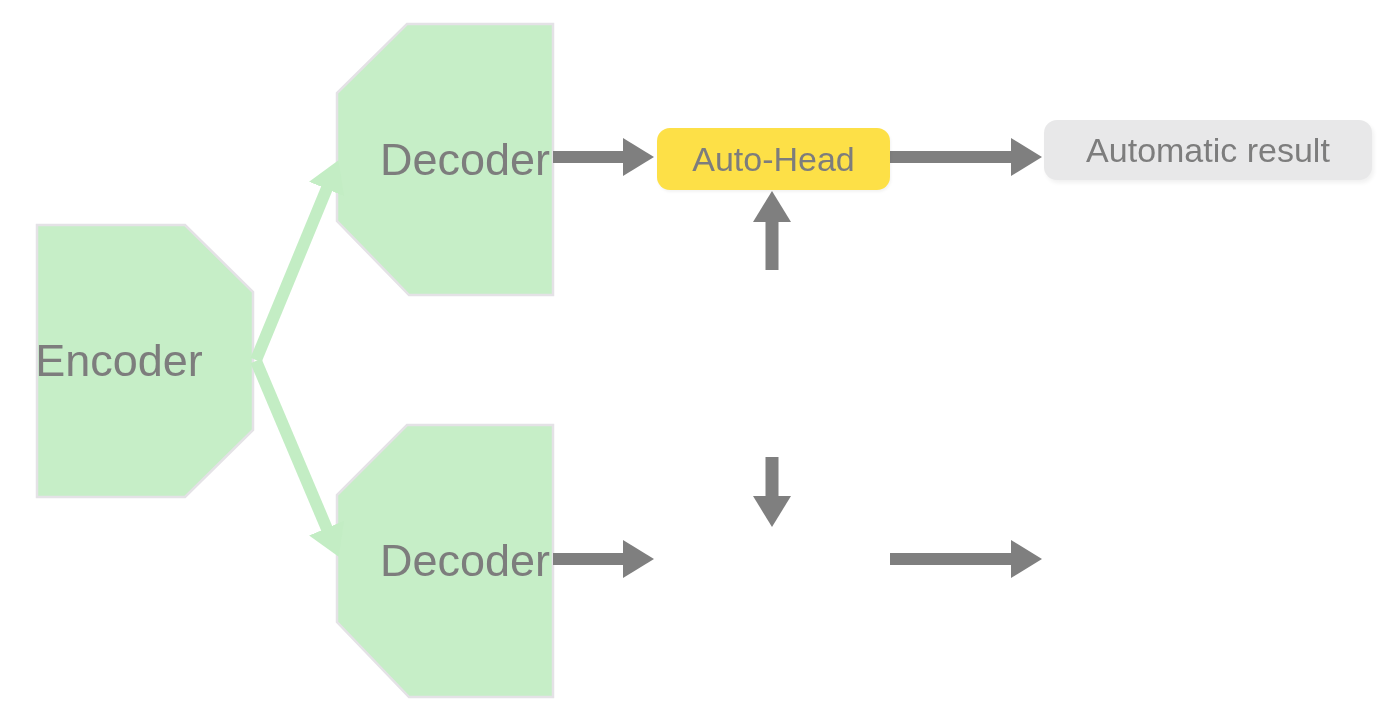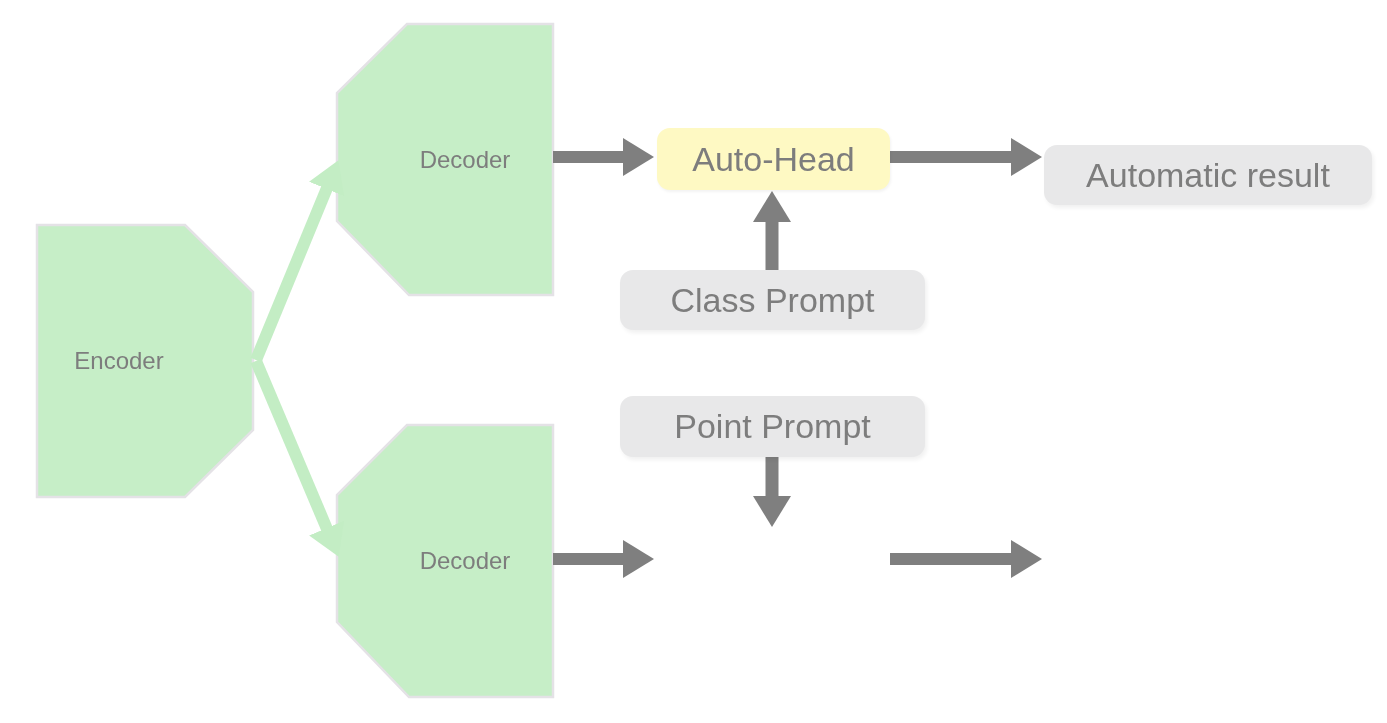--- a/index.html
+++ b/index.html
@@ -12,46 +12,46 @@
     overflow: hidden;
   }
   .canvas svg { position: absolute; left: 0; top: 0; }
   .lbl {
     position: absolute;
     display: flex;
     align-items: center;
     justify-content: center;
     box-sizing: border-box;
     color: #7d7d7d;
-    font-size: 24px;
+    font-size: 45px;
     white-space: nowrap;
     pointer-events: none;
     text-align: center;
   }
   .lbl-encoder        { left: 37px;  top: 225px; width: 216px; height: 272px; padding-right: 52px; }
   .lbl-decoder-top    { left: 337px; top: 24px;  width: 216px; height: 271px; padding-left: 40px; }
   .lbl-decoder-bottom { left: 337px; top: 425px; width: 216px; height: 272px; padding-left: 40px; }
   .box {
     position: absolute;
     display: flex;
     align-items: center;
     justify-content: center;
     color: #7d7d7d;
     font-size: 34px;
     white-space: nowrap;
     border-radius: 13px;
     box-sizing: border-box;
   }
-  .box-blue { background: #fef9c3; box-shadow: 1px 2px 3px rgba(0,0,0,0.05); }
+  .box-blue { background: #fde047; box-shadow: 1px 2px 3px rgba(0,0,0,0.05); }
   .box-gray { background: #e8e8e9; box-shadow: 2px 3px 4px rgba(0,0,0,0.06); }
   .auto-head          { left: 657px;  top: 128px; width: 233px; height: 62px; }
   .point-head         { left: 657px;  top: 529px; width: 233px; height: 63px; }
   .class-prompt       { left: 620px;  top: 270px; width: 305px; height: 60px; }
   .point-prompt       { left: 620px;  top: 396px; width: 305px; height: 61px; }
-  .automatic-result   { left: 1044px; top: 145px; width: 328px; height: 60px; }
+  .automatic-result   { left: 1044px; top: 120px; width: 328px; height: 60px; }
   .interactive-result { left: 1044px; top: 529px; width: 328px; height: 60px; }
 </style>
 </head>
 <body>
 
 <div class="canvas">
 
   <svg width="1387" height="723" viewBox="0 0 1387 723">
     <defs>
       <marker id="head-gray" markerUnits="userSpaceOnUse" markerWidth="34" markerHeight="42" refX="1" refY="21" orient="auto">
@@ -76,17 +76,15 @@
     <line x1="553" y1="559" x2="624" y2="559" stroke="#7f7f7f" stroke-width="12" marker-end="url(#head-gray)"></line>
     <line x1="890" y1="559" x2="1012" y2="559" stroke="#7f7f7f" stroke-width="12" marker-end="url(#head-gray)"></line>
   </svg>
 
   <div class="lbl lbl-encoder">Encoder</div>
   <div class="lbl lbl-decoder-top">Decoder</div>
   <div class="lbl lbl-decoder-bottom">Decoder</div>
 
   <div class="box box-blue auto-head">Auto-Head</div>
 
-  <div class="box box-gray class-prompt">Class Prompt</div>
-  <div class="box box-gray point-prompt">Point Prompt</div>
   <div class="box box-gray automatic-result">Automatic result</div>
 
 </div>
 
 </body></html>

